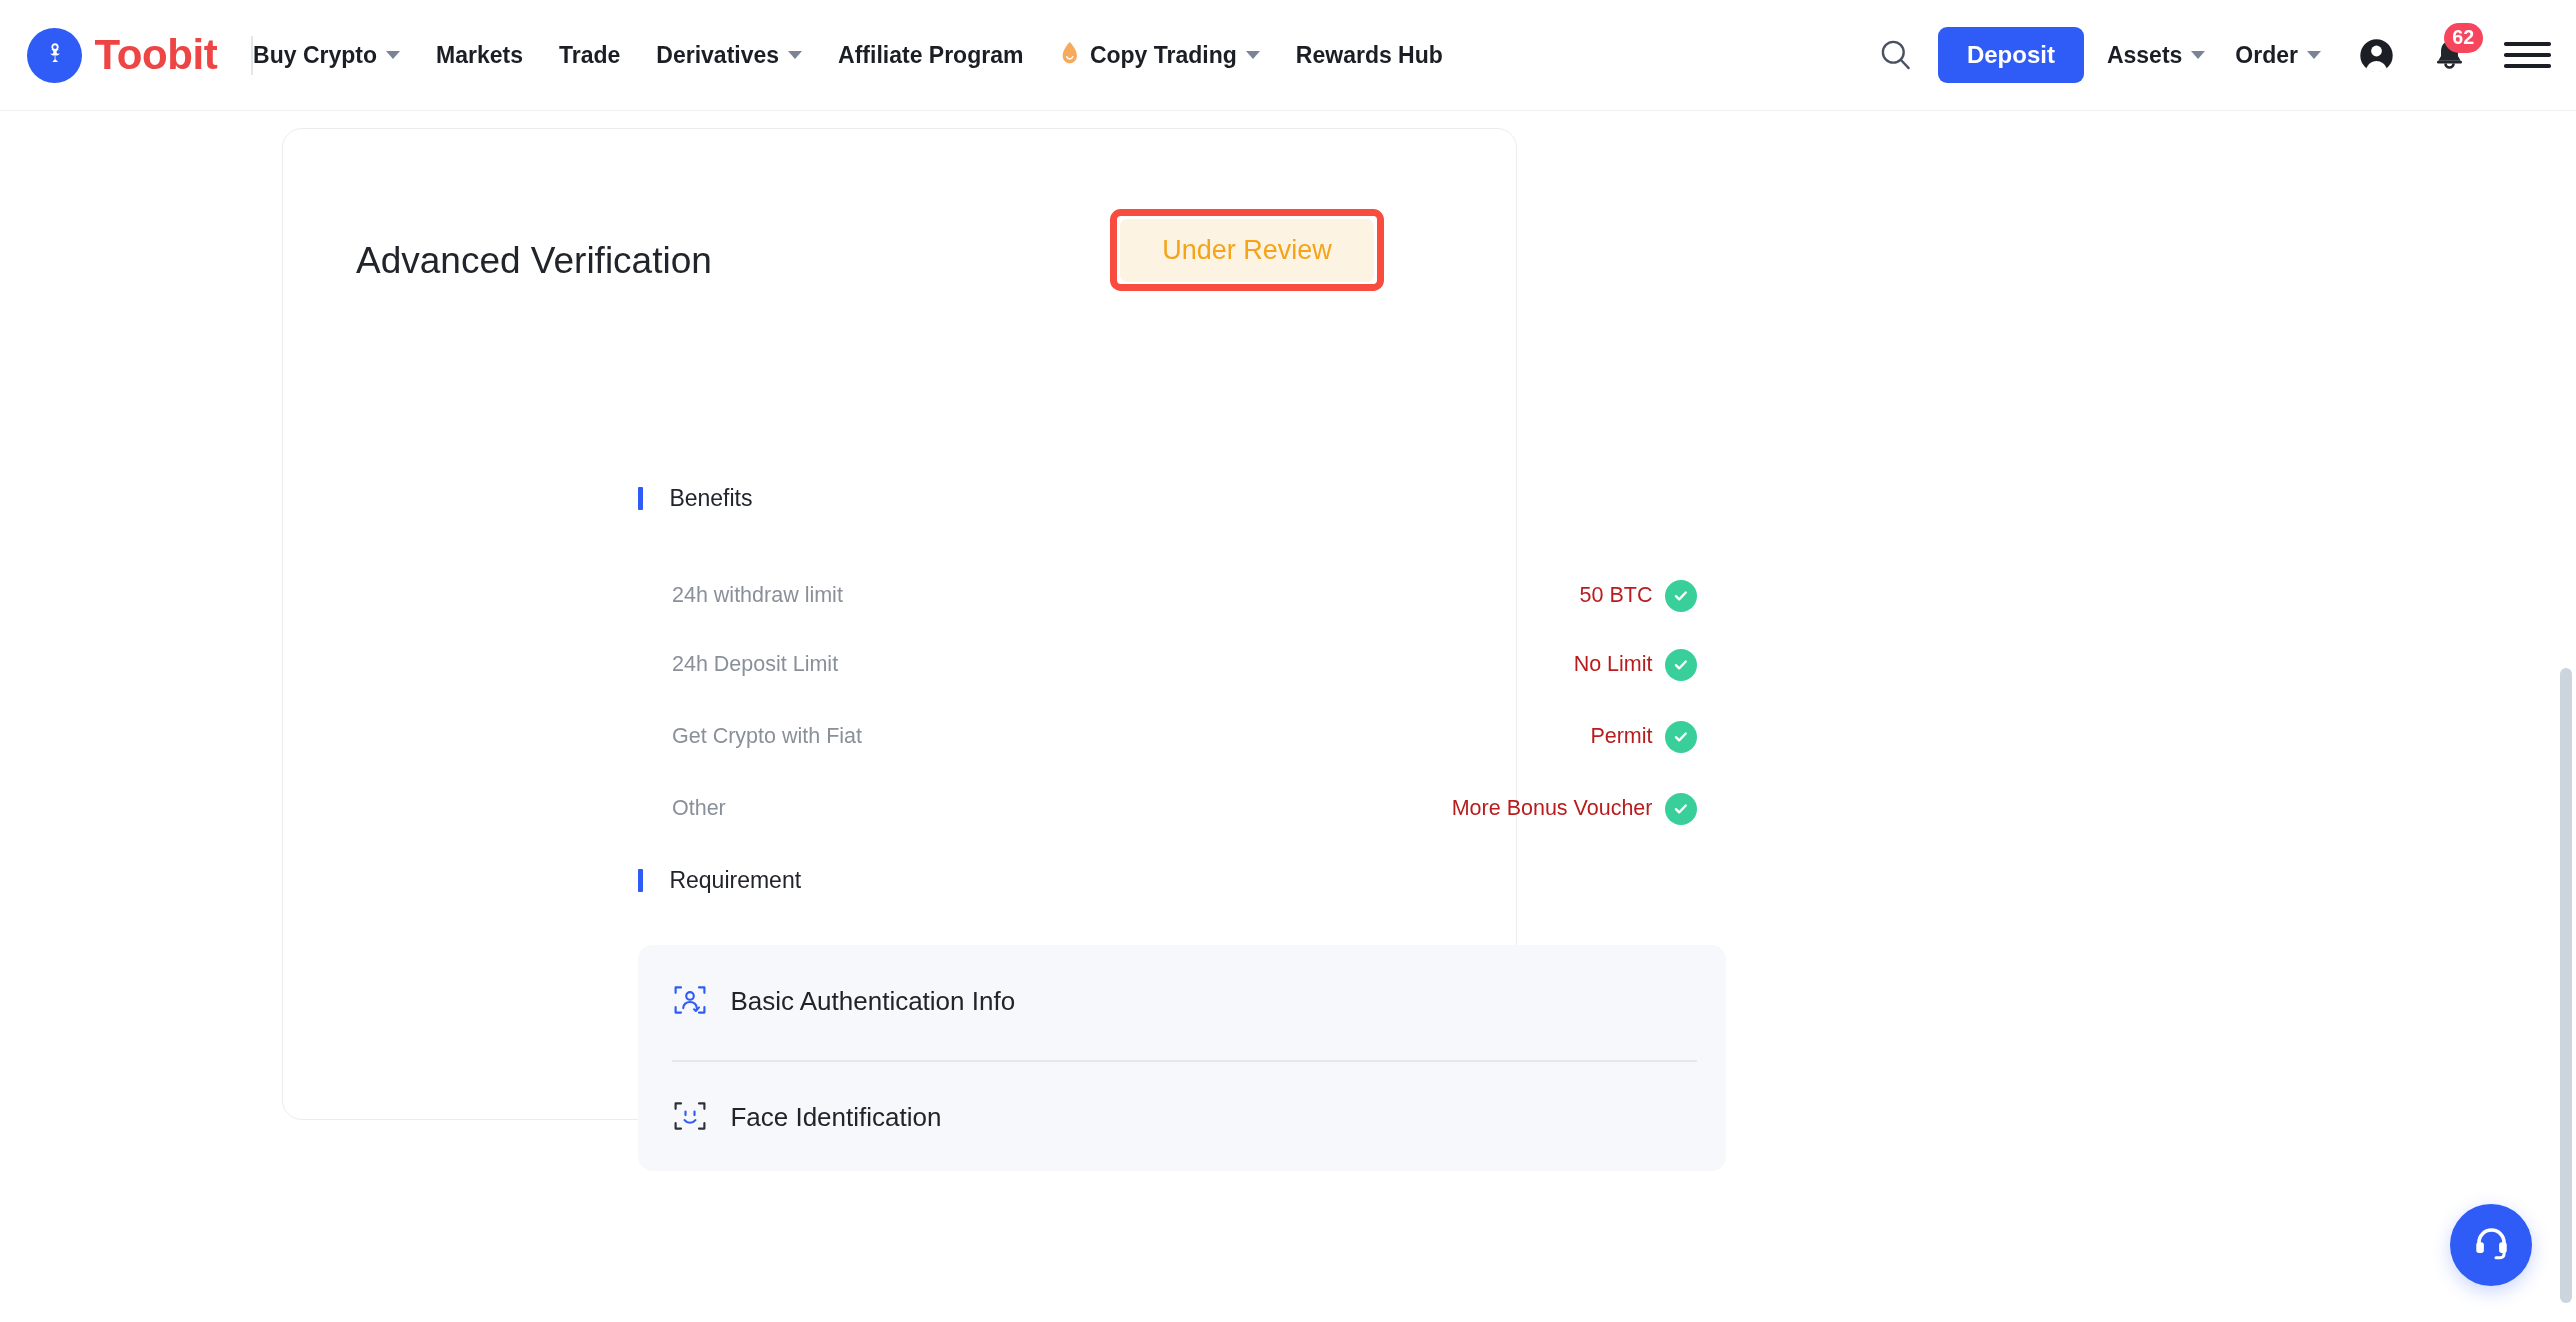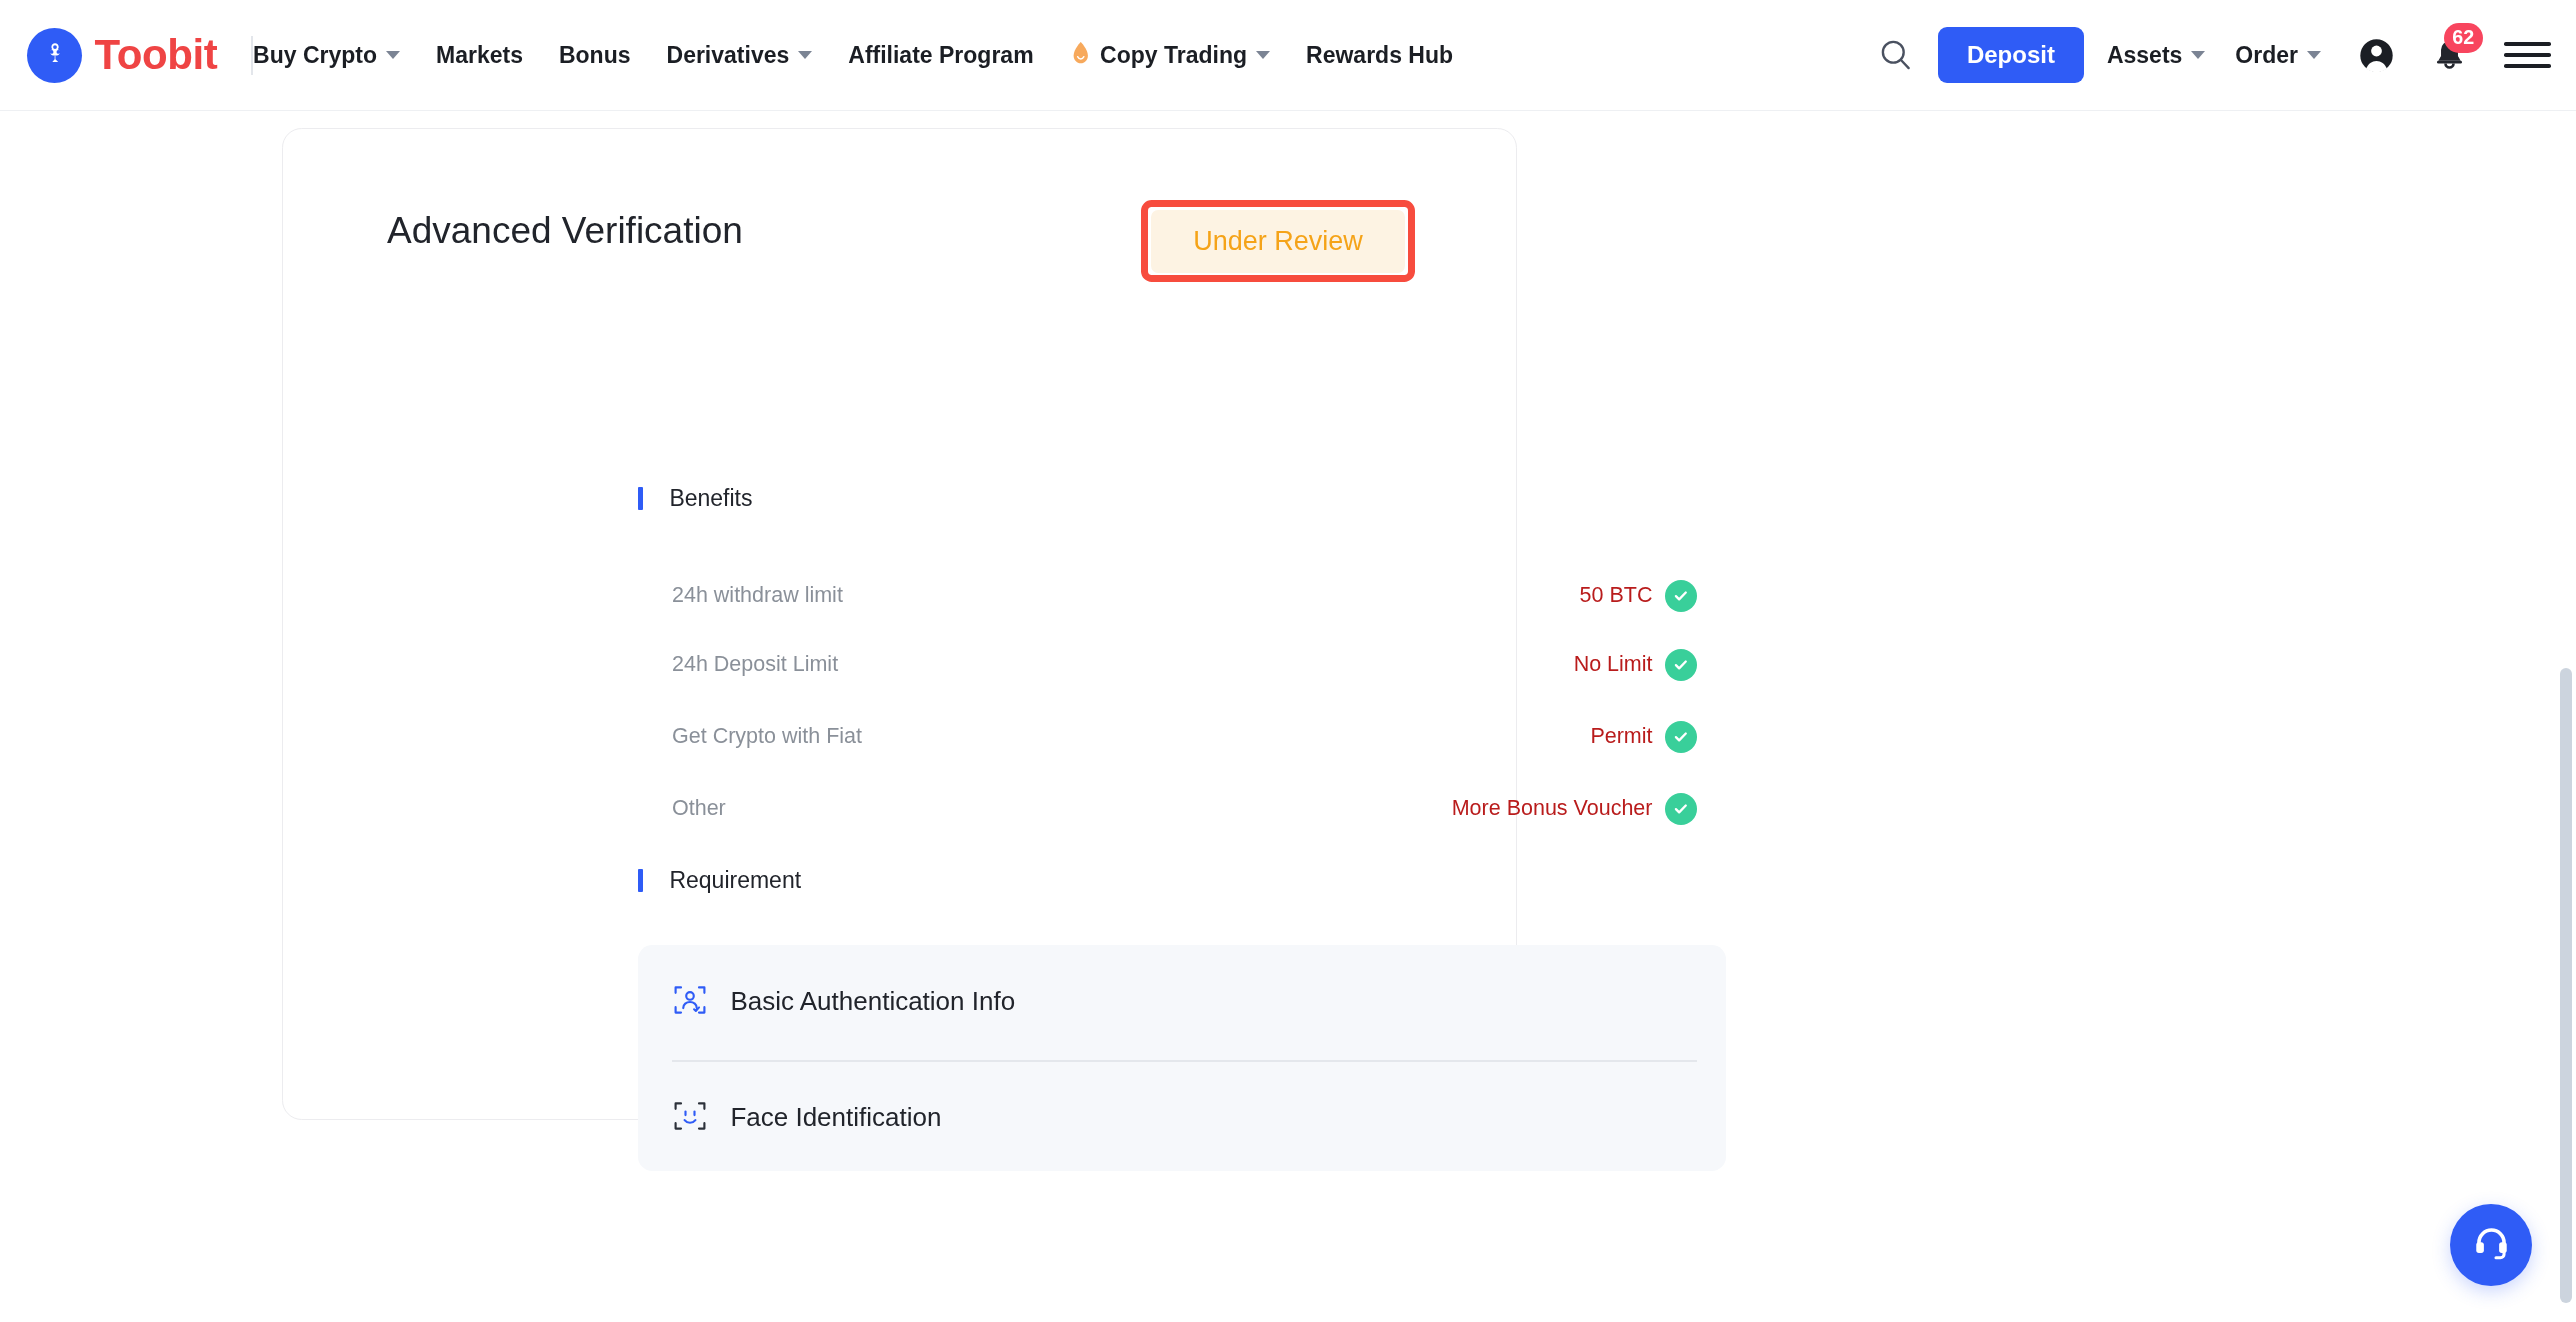--- a/index.html
+++ b/index.html
@@ -164,23 +164,22 @@
     border-radius: 19.7px;
   }
 
   #card-header {
     position: absolute;
     left: 73px;
     top: 81px;
     width: 1088px;
     height: 72px;
     display: flex;
-    align-items: flex-start;
+    align-items: flex-end;
     justify-content: space-between;
-    margin-left: 31px;
   }
   #card-title {
     font-size: 37px;
     font-weight: 400;
     color: #21242b;
     white-space: nowrap;
   }
   #status-wrap {
     position: relative;
     margin-right: 70px;
@@ -351,21 +350,21 @@
     <div class="nav-item">
       <span>Buy Crypto</span>
       <span class="caret"></span>
     </div>
 
     <div class="nav-item">
       <span>Markets</span>
     </div>
 
     <div class="nav-item">
-      <span>Bonus</span>
+      <span>Trade</span>
     </div>
 
     <div class="nav-item">
       <span>Derivatives</span>
       <span class="caret"></span>
     </div>
 
     <div class="nav-item">
       <span>Affiliate Program</span>
     </div>

